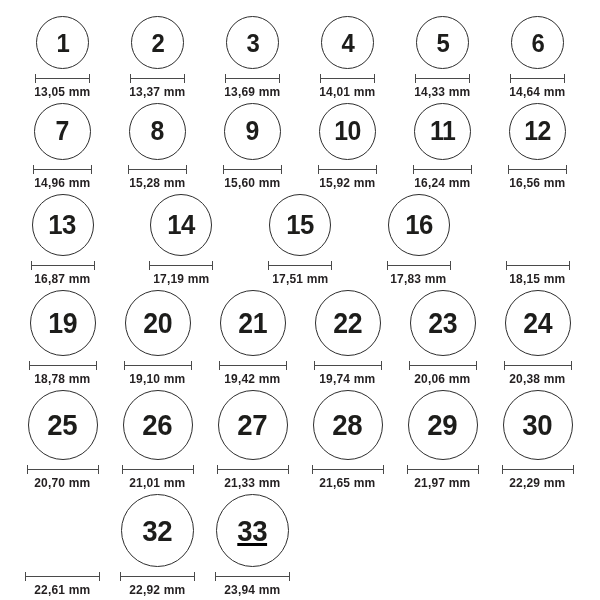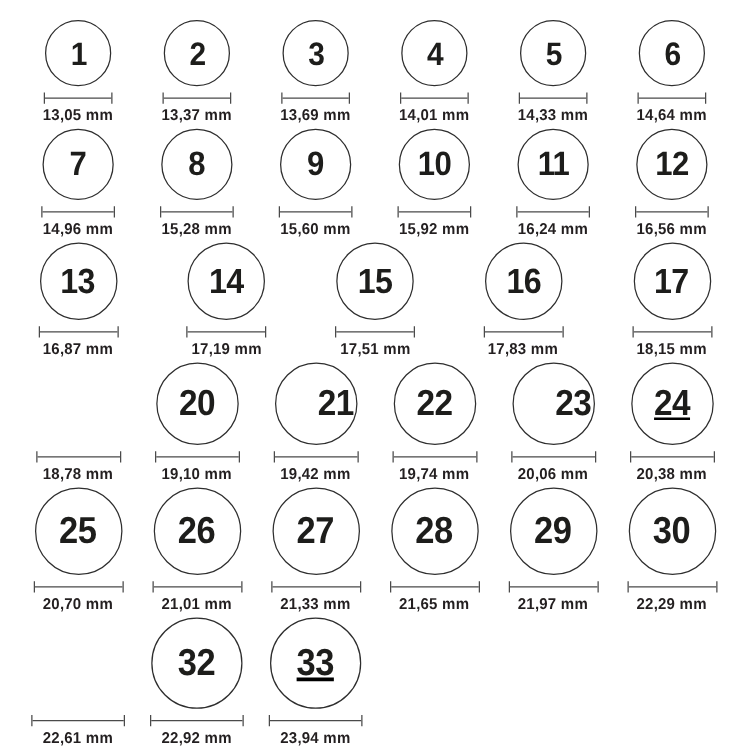--- a/index.html
+++ b/index.html
@@ -189,62 +189,62 @@
     <div class="diameter-label">17,51 mm</div>
   </div>
       <div class="ring-cell">
     <div class="ring-circle" style="width: 62px; height: 62px;">
       <span class="ring-size-number" style="font-size: 28px;">16</span>
     </div>
     <div class="measure" style="width: 64px;"></div>
     <div class="diameter-label">17,83 mm</div>
   </div>
       <div class="ring-cell">
-    <div class="ring-circle" style="width: 62px; height: 62px;">
-      <span class="ring-size-number" style="font-size: 28px;">17</span>
-    </div>
     <div class="measure" style="width: 64px;"></div>
     <div class="diameter-label">18,15 mm</div>
   </div>
     </div>
     <div class="ring-row">
       <div class="ring-cell">
+    <div class="ring-circle" style="width: 66px; height: 66px;">
+      <span class="ring-size-number" style="font-size: 29px;">19</span>
+    </div>
     <div class="measure" style="width: 68px;"></div>
     <div class="diameter-label">18,78 mm</div>
   </div>
       <div class="ring-cell">
     <div class="ring-circle" style="width: 66px; height: 66px;">
       <span class="ring-size-number" style="font-size: 29px;">20</span>
     </div>
     <div class="measure" style="width: 68px;"></div>
     <div class="diameter-label">19,10 mm</div>
   </div>
       <div class="ring-cell">
-    <div class="ring-circle" style="width: 66px; height: 66px; justify-content: flex-end;">
+    <div class="ring-circle" style="width: 66px; height: 66px;">
       <span class="ring-size-number" style="font-size: 29px;">21</span>
     </div>
     <div class="measure" style="width: 68px;"></div>
     <div class="diameter-label">19,42 mm</div>
   </div>
       <div class="ring-cell">
     <div class="ring-circle" style="width: 66px; height: 66px;">
       <span class="ring-size-number" style="font-size: 29px;">22</span>
     </div>
     <div class="measure" style="width: 68px;"></div>
     <div class="diameter-label">19,74 mm</div>
   </div>
       <div class="ring-cell">
-    <div class="ring-circle" style="width: 66px; height: 66px; justify-content: flex-end;">
+    <div class="ring-circle" style="width: 66px; height: 66px;">
       <span class="ring-size-number" style="font-size: 29px;">23</span>
     </div>
     <div class="measure" style="width: 68px;"></div>
     <div class="diameter-label">20,06 mm</div>
   </div>
       <div class="ring-cell">
-    <div class="ring-circle" style="width: 66px; height: 66px; text-decoration: underline;">
+    <div class="ring-circle" style="width: 66px; height: 66px;">
       <span class="ring-size-number" style="font-size: 29px;">24</span>
     </div>
     <div class="measure" style="width: 68px;"></div>
     <div class="diameter-label">20,38 mm</div>
   </div>
     </div>
     <div class="ring-row">
       <div class="ring-cell">
     <div class="ring-circle" style="width: 70px; height: 70px;">
       <span class="ring-size-number" style="font-size: 30px;">25</span>

